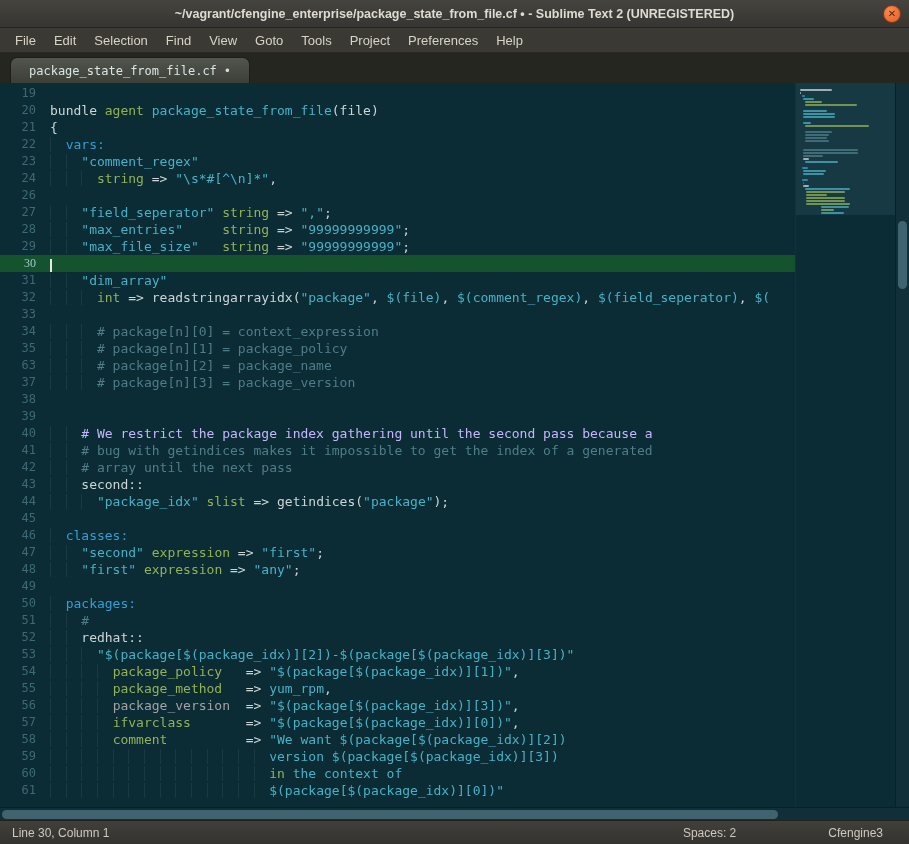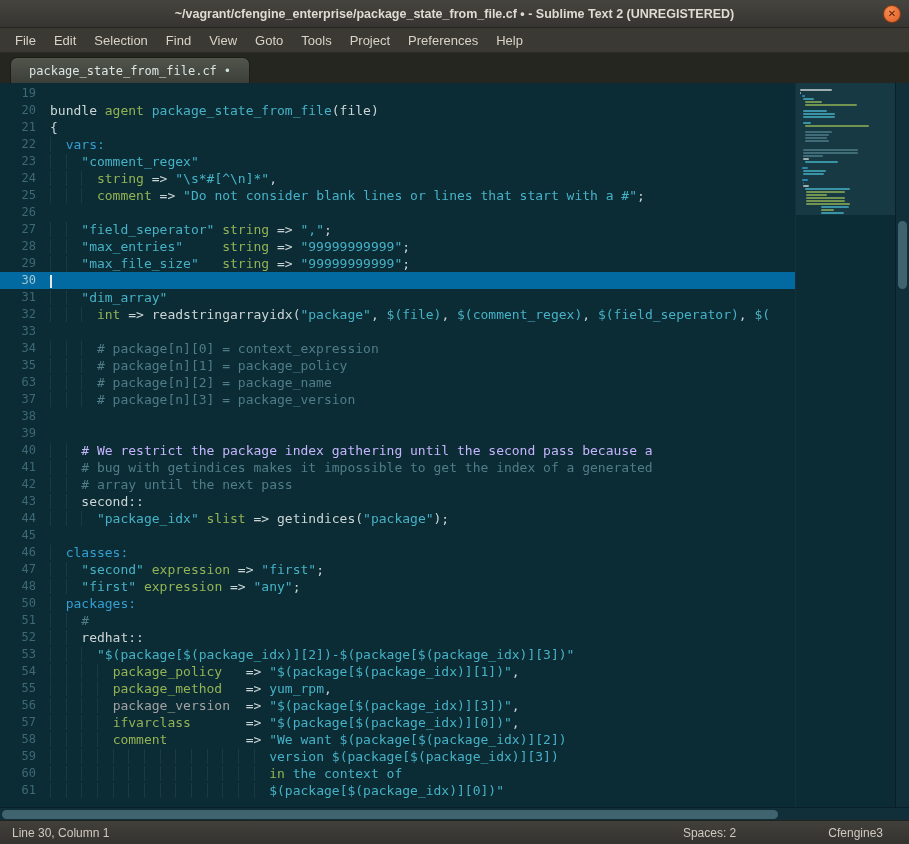--- a/index.html
+++ b/index.html
@@ -24,21 +24,21 @@
   .tabbar { height:30px; background:#24261f; display:flex; align-items:flex-end; padding-left:10px; flex:none; }
   .tab { height:26px; padding:5px 18px 4px 18px; background:linear-gradient(#52554c,#3c3f38);
          border-radius:7px 7px 0 0; border:1px solid #1c1d18; border-bottom:none;
          color:#d9e6e3; font-size:12px; display:flex; align-items:center; gap:7px; }
   .tab .dot { color:#cfe0dc; font-size:12px; }
 
   
   .editor { flex:1; position:relative; background:#0b2b35; overflow:hidden; }
   .lines { position:absolute; left:0; top:2px; right:114px; bottom:0; overflow:hidden; }
   .row { display:flex; height:17px; }
-  .row.cur { background:#0369a1; }
+  .row.cur { background:#14532d;font-family:Liberation Serif, serif; }
   .ln { flex:none; width:50px; text-align:right; padding-right:14px; color:#3e6a76; font-size:12px; line-height:17px; }
   .row.cur .ln { color:#a3c8d0; }
   .code { flex:1; white-space:pre; font-size:13px; line-height:17px; overflow:hidden; }
   .ig { box-shadow:inset 1px 0 rgba(255,255,255,0.07); }
   .caret { display:inline-block; width:1.5px; height:13px; background:#e8e8e2; vertical-align:middle; }
 
   
   .minimap { position:absolute; top:0; right:14px; width:100px; bottom:0; background:#0b2b35;
              border-left:1px solid rgba(255,255,255,0.03); }
   .mmviewport { position:absolute; left:0; right:0; top:0; height:132px; background:rgba(140,190,200,0.10); }
@@ -107,24 +107,20 @@
         </div>
         <div class="row">
           <span class="ln">23</span>
           <span class="code"><span class="ig">  </span><span class="ig">  </span><span style="color: rgb(70, 178, 198);">"comment_regex"</span></span>
         </div>
         <div class="row">
           <span class="ln">24</span>
           <span class="code"><span class="ig">  </span><span class="ig">  </span><span class="ig">  </span><span style="color: rgb(147, 179, 84);">string</span><span style="color: rgb(204, 214, 214);"> =&gt; </span><span style="color: rgb(70, 178, 198);">"\s*#[^\n]*"</span><span style="color: rgb(204, 214, 214);">,</span></span>
         </div>
         <div class="row">
-          <span class="ln">25</span>
-          <span class="code"><span class="ig">  </span><span class="ig">  </span><span class="ig">  </span><span style="color: rgb(147, 179, 84);">comment</span><span style="color: rgb(204, 214, 214);"> =&gt; </span><span style="color: rgb(70, 178, 198);">"Do not consider blank lines or lines that start with a #"</span><span style="color: rgb(204, 214, 214);">;</span></span>
-        </div>
-        <div class="row">
           <span class="ln">26</span>
           <span class="code"></span>
         </div>
         <div class="row">
           <span class="ln">27</span>
           <span class="code"><span class="ig">  </span><span class="ig">  </span><span style="color: rgb(70, 178, 198);">"field_seperator"</span><span style="color: rgb(147, 179, 84);"> string</span><span style="color: rgb(204, 214, 214);"> =&gt; </span><span style="color: rgb(70, 178, 198);">","</span><span style="color: rgb(204, 214, 214);">;</span></span>
         </div>
         <div class="row">
           <span class="ln">28</span>
           <span class="code"><span class="ig">  </span><span class="ig">  </span><span style="color: rgb(70, 178, 198);">"max_entries"</span><span style="color: rgb(147, 179, 84);">     string</span><span style="color: rgb(204, 214, 214);"> =&gt; </span><span style="color: rgb(70, 178, 198);">"99999999999"</span><span style="color: rgb(204, 214, 214);">;</span></span>
@@ -201,20 +197,24 @@
           <span class="ln">46</span>
           <span class="code"><span class="ig">  </span><span style="color: rgb(52, 159, 210);">classes:</span></span>
         </div>
         <div class="row">
           <span class="ln">47</span>
           <span class="code"><span class="ig">  </span><span class="ig">  </span><span style="color: rgb(70, 178, 198);">"second"</span><span style="color: rgb(147, 179, 84);"> expression</span><span style="color: rgb(204, 214, 214);"> =&gt; </span><span style="color: rgb(70, 178, 198);">"first"</span><span style="color: rgb(204, 214, 214);">;</span></span>
         </div>
         <div class="row">
           <span class="ln">48</span>
           <span class="code"><span class="ig">  </span><span class="ig">  </span><span style="color: rgb(70, 178, 198);">"first"</span><span style="color: rgb(147, 179, 84);"> expression</span><span style="color: rgb(204, 214, 214);"> =&gt; </span><span style="color: rgb(70, 178, 198);">"any"</span><span style="color: rgb(204, 214, 214);">;</span></span>
+        </div>
+        <div class="row">
+          <span class="ln">49</span>
+          <span class="code"></span>
         </div>
         <div class="row">
           <span class="ln">50</span>
           <span class="code"><span class="ig">  </span><span style="color: rgb(52, 159, 210);">packages:</span></span>
         </div>
         <div class="row">
           <span class="ln">51</span>
           <span class="code"><span class="ig">  </span><span class="ig">  </span><span style="color: rgb(79, 125, 137);">#</span></span>
         </div>
         <div class="row">

